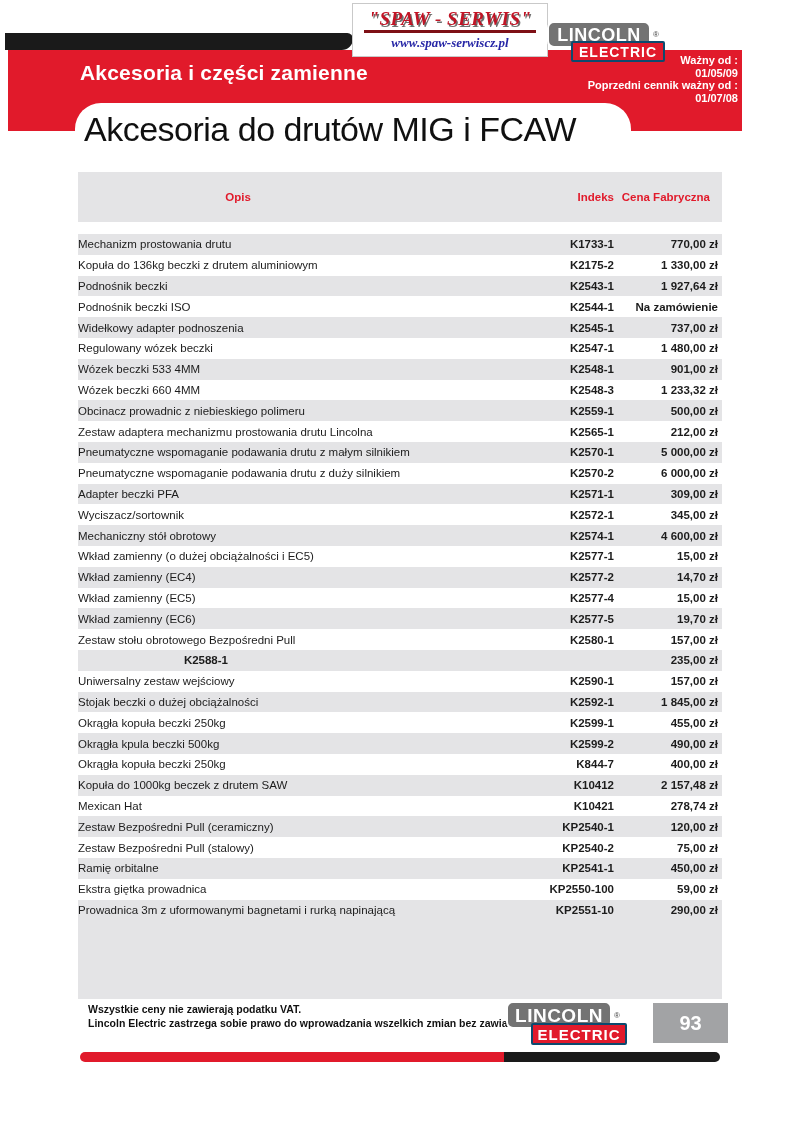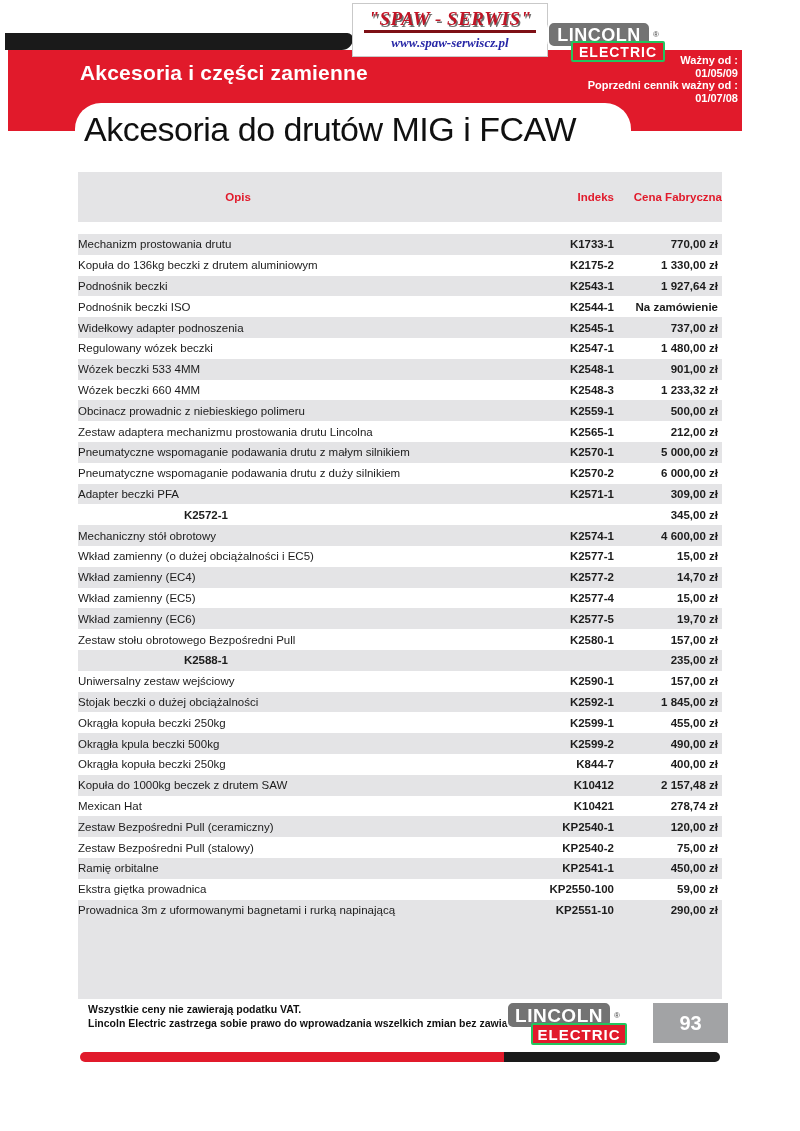--- a/index.html
+++ b/index.html
@@ -31,41 +31,41 @@
     font-size:19px;color:#c11425;text-shadow:1.5px 1.5px 0 #6f6f6f;letter-spacing:0.5px;
     white-space:nowrap;}
   .spaw-divider{width:172px;height:3px;background:#7e1016;margin:0 auto 2px auto;}
   .spaw-url{font-family:"Liberation Serif",serif;font-style:italic;font-weight:bold;
     font-size:13px;color:#2626a6;}
 
   
   .lincoln-logo{position:absolute;width:130px;height:50px;}
   .ln-black{position:absolute;left:0;top:0;background:#737373;border:2px solid #fff;
     border-radius:7px;color:#fff;font-weight:bold;text-align:center;letter-spacing:0.5px;}
-  .ln-red{position:absolute;background:var(--brand-red);border:2px solid #22c55e;
+  .ln-red{position:absolute;background:var(--brand-red);border:2px solid #0c4a6e;
     border-radius:2px;color:#fff;font-weight:bold;text-align:center;letter-spacing:1px;}
   .ln-reg{position:absolute;font-size:8px;color:#444;}
   .logo-top .ln-black{width:104px;height:27px;font-size:18px;line-height:24px;}
   .logo-top .ln-red{left:24px;top:20px;width:94px;height:21px;font-size:14px;line-height:18px;}
   .logo-top .ln-reg{left:106px;top:9px;}
   .logo-footer .ln-black{width:106px;height:28px;font-size:19px;line-height:25px;}
   .logo-footer .ln-red{left:25px;top:22px;width:96px;height:22px;font-size:15px;line-height:19px;}
   .logo-footer .ln-reg{left:108px;top:10px;}
 
   
   .page-title{position:absolute;left:84px;top:110px;font-size:34px;color:#101010;
     letter-spacing:-0.5px;white-space:nowrap;}
 
   
   .table-wrap{position:absolute;left:78px;top:172px;width:644px;}
   .thead{height:50px;background:var(--row-gray);display:flex;align-items:center;
     color:var(--brand-red);font-weight:bold;font-size:11.5px;}
   .th-desc{flex:0 0 320px;text-align:center;}
   .th-index{flex:0 0 216px;text-align:right;}
-  .th-price{flex:1;text-align:right;padding-right:0;}
+  .th-price{flex:1;text-align:right;padding-right:12px;}
   .trows{margin-top:12px;}
   .trow{display:flex;align-items:center;height:20.8px;font-size:11.5px;color:#1c1c1c;}
   .trow:nth-child(odd){background:var(--row-gray);}
   .cell.desc{flex:0 0 386px;white-space:nowrap;overflow:hidden;}
   .cell.idx{flex:0 0 150px;text-align:right;font-weight:bold;}
   .cell.price{flex:1;text-align:right;font-weight:bold;padding-right:4px;}
   .gray-filler{height:79px;background:var(--row-gray);}
 
   
   .footer-notes{position:absolute;left:88px;top:1002px;font-size:10.5px;font-weight:bold;
@@ -174,20 +174,21 @@
         <div class="cell desc">Pneumatyczne wspomaganie podawania drutu z duży silnikiem</div>
         <div class="cell idx">K2570-2</div>
         <div class="cell price">6 000,00 zł</div>
       </div>
       <div class="trow">
         <div class="cell desc">Adapter beczki PFA</div>
         <div class="cell idx">K2571-1</div>
         <div class="cell price">309,00 zł</div>
       </div>
       <div class="trow">
+        <div class="cell desc">Wyciszacz/sortownik</div>
         <div class="cell idx">K2572-1</div>
         <div class="cell price">345,00 zł</div>
       </div>
       <div class="trow">
         <div class="cell desc">Mechaniczny stół obrotowy</div>
         <div class="cell idx">K2574-1</div>
         <div class="cell price">4 600,00 zł</div>
       </div>
       <div class="trow">
         <div class="cell desc">Wkład zamienny (o dużej obciążalności i EC5)</div>

